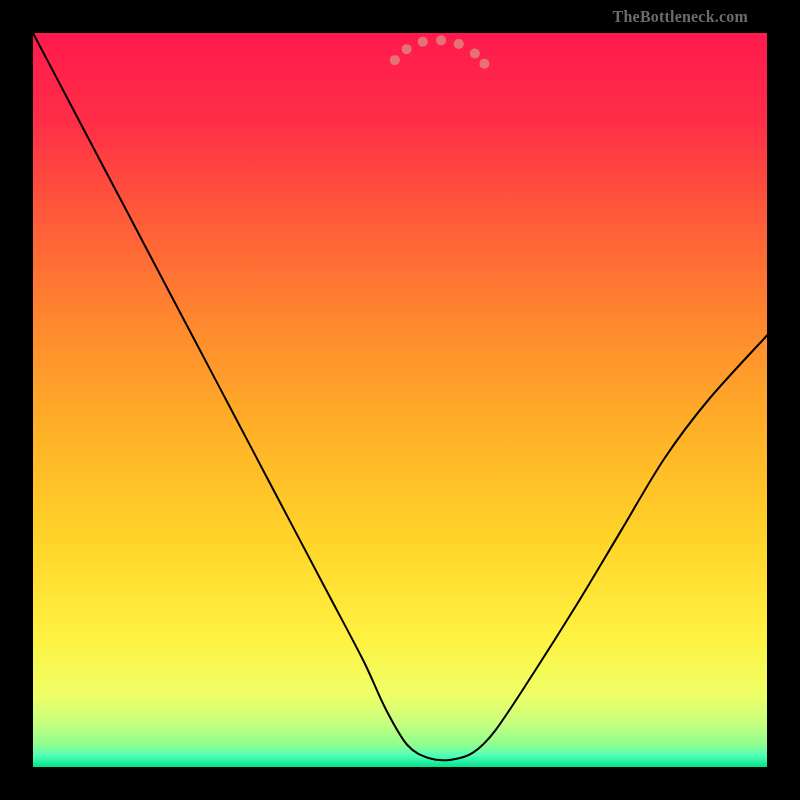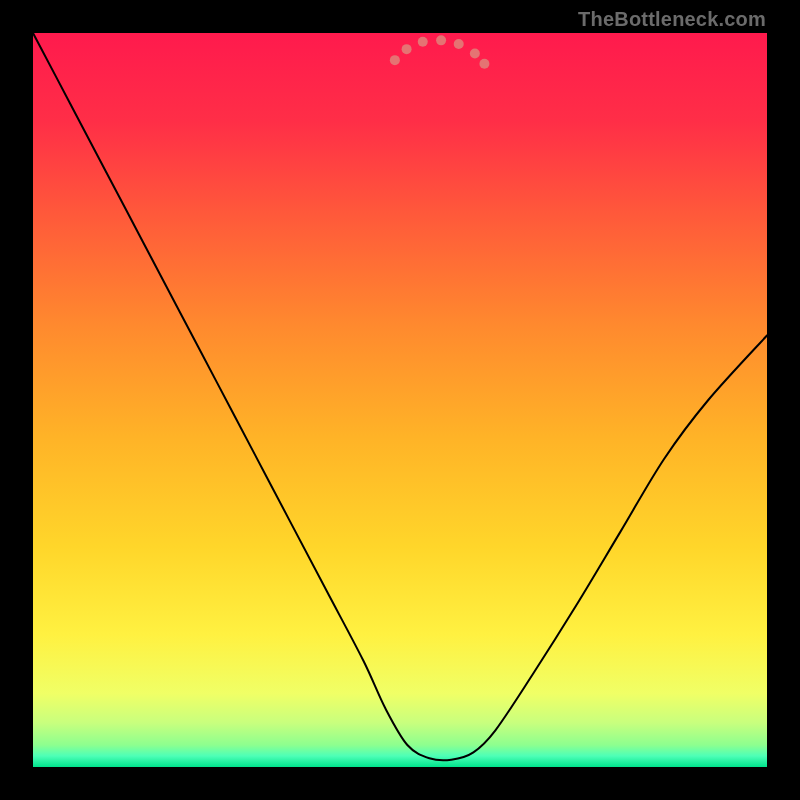--- a/index.html
+++ b/index.html
@@ -25,23 +25,23 @@
     overflow: hidden;
   }
   .bg-svg, .curve-svg {
     position: absolute;
     left: 0;
     top: 0;
   }
   .watermark {
     position: absolute;
     top: 8px;
-    right: 34px;
-    font-family: Liberation Sans, sans-serif;
-    font-size: 20px;
+    right: 52px;
+    font-family: Liberation Serif, serif;
+    font-size: 16px;
     font-weight: 600;
     color: #6b6b6b;
     letter-spacing: 0.2px;
   }
 </style>
 </head>
 <body>
 <div class="stage">
 
   <div class="plot">

